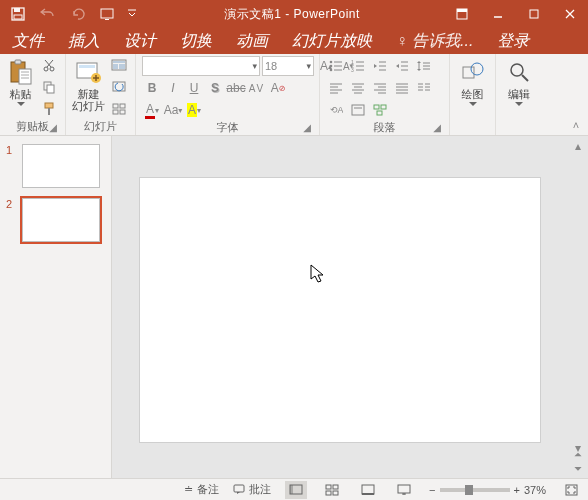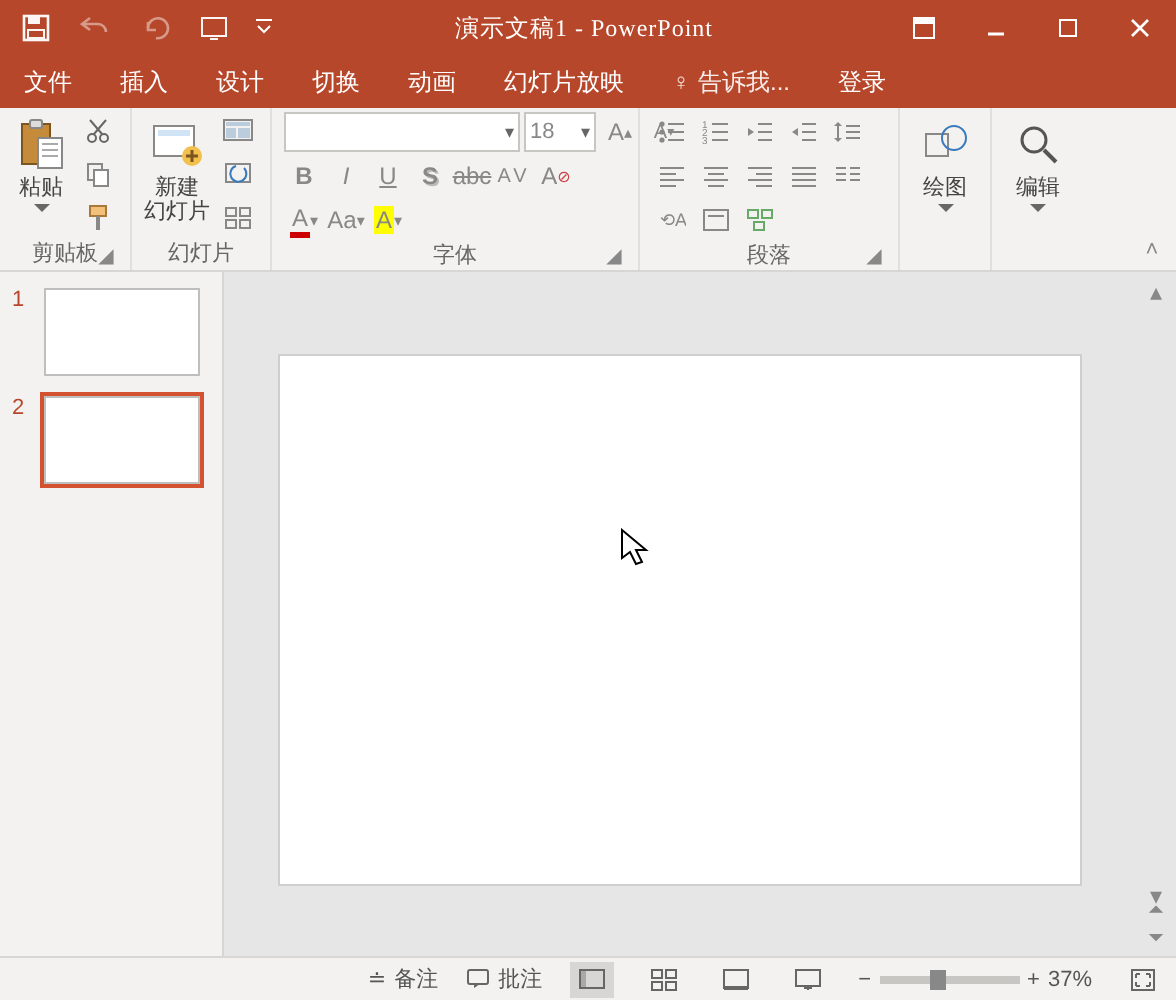--- a/index.html
+++ b/index.html
@@ -4,26 +4,26 @@
 <style>
   * { margin: 0; padding: 0; box-sizing: border-box; font-family: "Microsoft YaHei", "Segoe UI", sans-serif; user-select: none; }
   body { width: 588px; height: 500px; background: #fff; overflow: hidden; font-size: 12px; color: #444; }
 
   
   .titlebar { height: 28px; background: #b7472a; display: flex; align-items: center; color: #fff; }
   .qat { display: flex; align-items: center; gap: 2px; padding-left: 4px; }
   .qat-btn { width: 28px; height: 28px; display: flex; align-items: center; justify-content: center; font-size: 13px; opacity: .95; }
   .qat-btn.disabled { opacity: .45; }
   .qat-sep { width: 16px; display:flex; justify-content:center; }
-  .title-txt { flex: 1; text-align: center; font-size: 12px; letter-spacing: .5px; font-family: Liberation Serif, serif; }
+  .title-txt { flex: 1; text-align: center; font-size: 12px; letter-spacing: .5px; }
   .winctl { display: flex; }
   .winctl .wc { width: 36px; height: 28px; display: flex; align-items: center; justify-content: center; font-size: 12px; }
 
   
-  .tabbar { height: 26px; background: #b7472a; display: flex; align-items: flex-start; color: #fff; font-size: 12px; }
+  .tabbar { height: 26px; background: #b7472a; display: flex; align-items: flex-start; color: #fff; font-size: 16px; font-style: italic; }
   .tab { padding: 0 12px; display: flex; align-items: center; height: 26px; white-space: nowrap; }
   .tab.active { background: #f3f2f1; color: #b7472a; }
   .tab.tell { opacity: .9; }
 
   
   .ribbon { height: 82px; background: #f3f2f1; border-bottom: 1px solid #d8d6d3; display: flex; position: relative; }
   .group { border-right: 1px solid #e1dfdc; padding: 2px 6px 0 6px; display: flex; flex-direction: column; }
   .group-body { flex: 1; display: flex; align-items: flex-start; gap: 4px; }
   .group-label { height: 16px; font-size: 11px; color: #666; text-align: center; position: relative; }
   .dlaunch { position: absolute; right: 0; bottom: 1px; width: 12px; height: 12px; font-size: 10px; color: #888; }
@@ -32,21 +32,21 @@
   .bigbtn .ic { width: 28px; height: 28px; display:flex; align-items:center; justify-content:center; }
   .bigbtn .lbl { font-size: 11px; text-align:center; line-height:1.1; }
   .col { display:flex; flex-direction:column; gap:4px; }
   .col .mini { width:20px; height:18px; display:flex; align-items:center; justify-content:center; font-size:12px; color:#555;}
   .row { display:flex; align-items:center; gap:2px; }
 
   
   .font-top { display:flex; gap:2px; }
   .combo { height:20px; border:1px solid #c8c6c3; background:#fff; display:flex; align-items:center; padding:0 2px; font-size:11px; color:#888; }
   .combo.font { width:118px; }
-  .combo.size { width:36px; justify-content:space-between; }
+  .combo.size { width:52px; justify-content:space-between; }
   .combo .car { font-size:9px; color:#666; margin-left:auto; }
   .fbtn { width:20px; height:20px; display:flex; align-items:center; justify-content:center; font-size:12px; color:#888; border:1px solid transparent; }
   .fbtn b,.fbtn i,.fbtn u,.fbtn s { font-size:12px; }
   .font-mid, .font-bot { display:flex; gap:1px; margin-top:2px; }
 
   
   .pbtn { width:20px; height:20px; display:flex; align-items:center; justify-content:center; color:#888; }
 
   
   .ribbon-collapse { position:absolute; right:4px; bottom:2px; width:16px; height:16px; display:flex; align-items:center; justify-content:center; color:#888; font-size:11px; }

